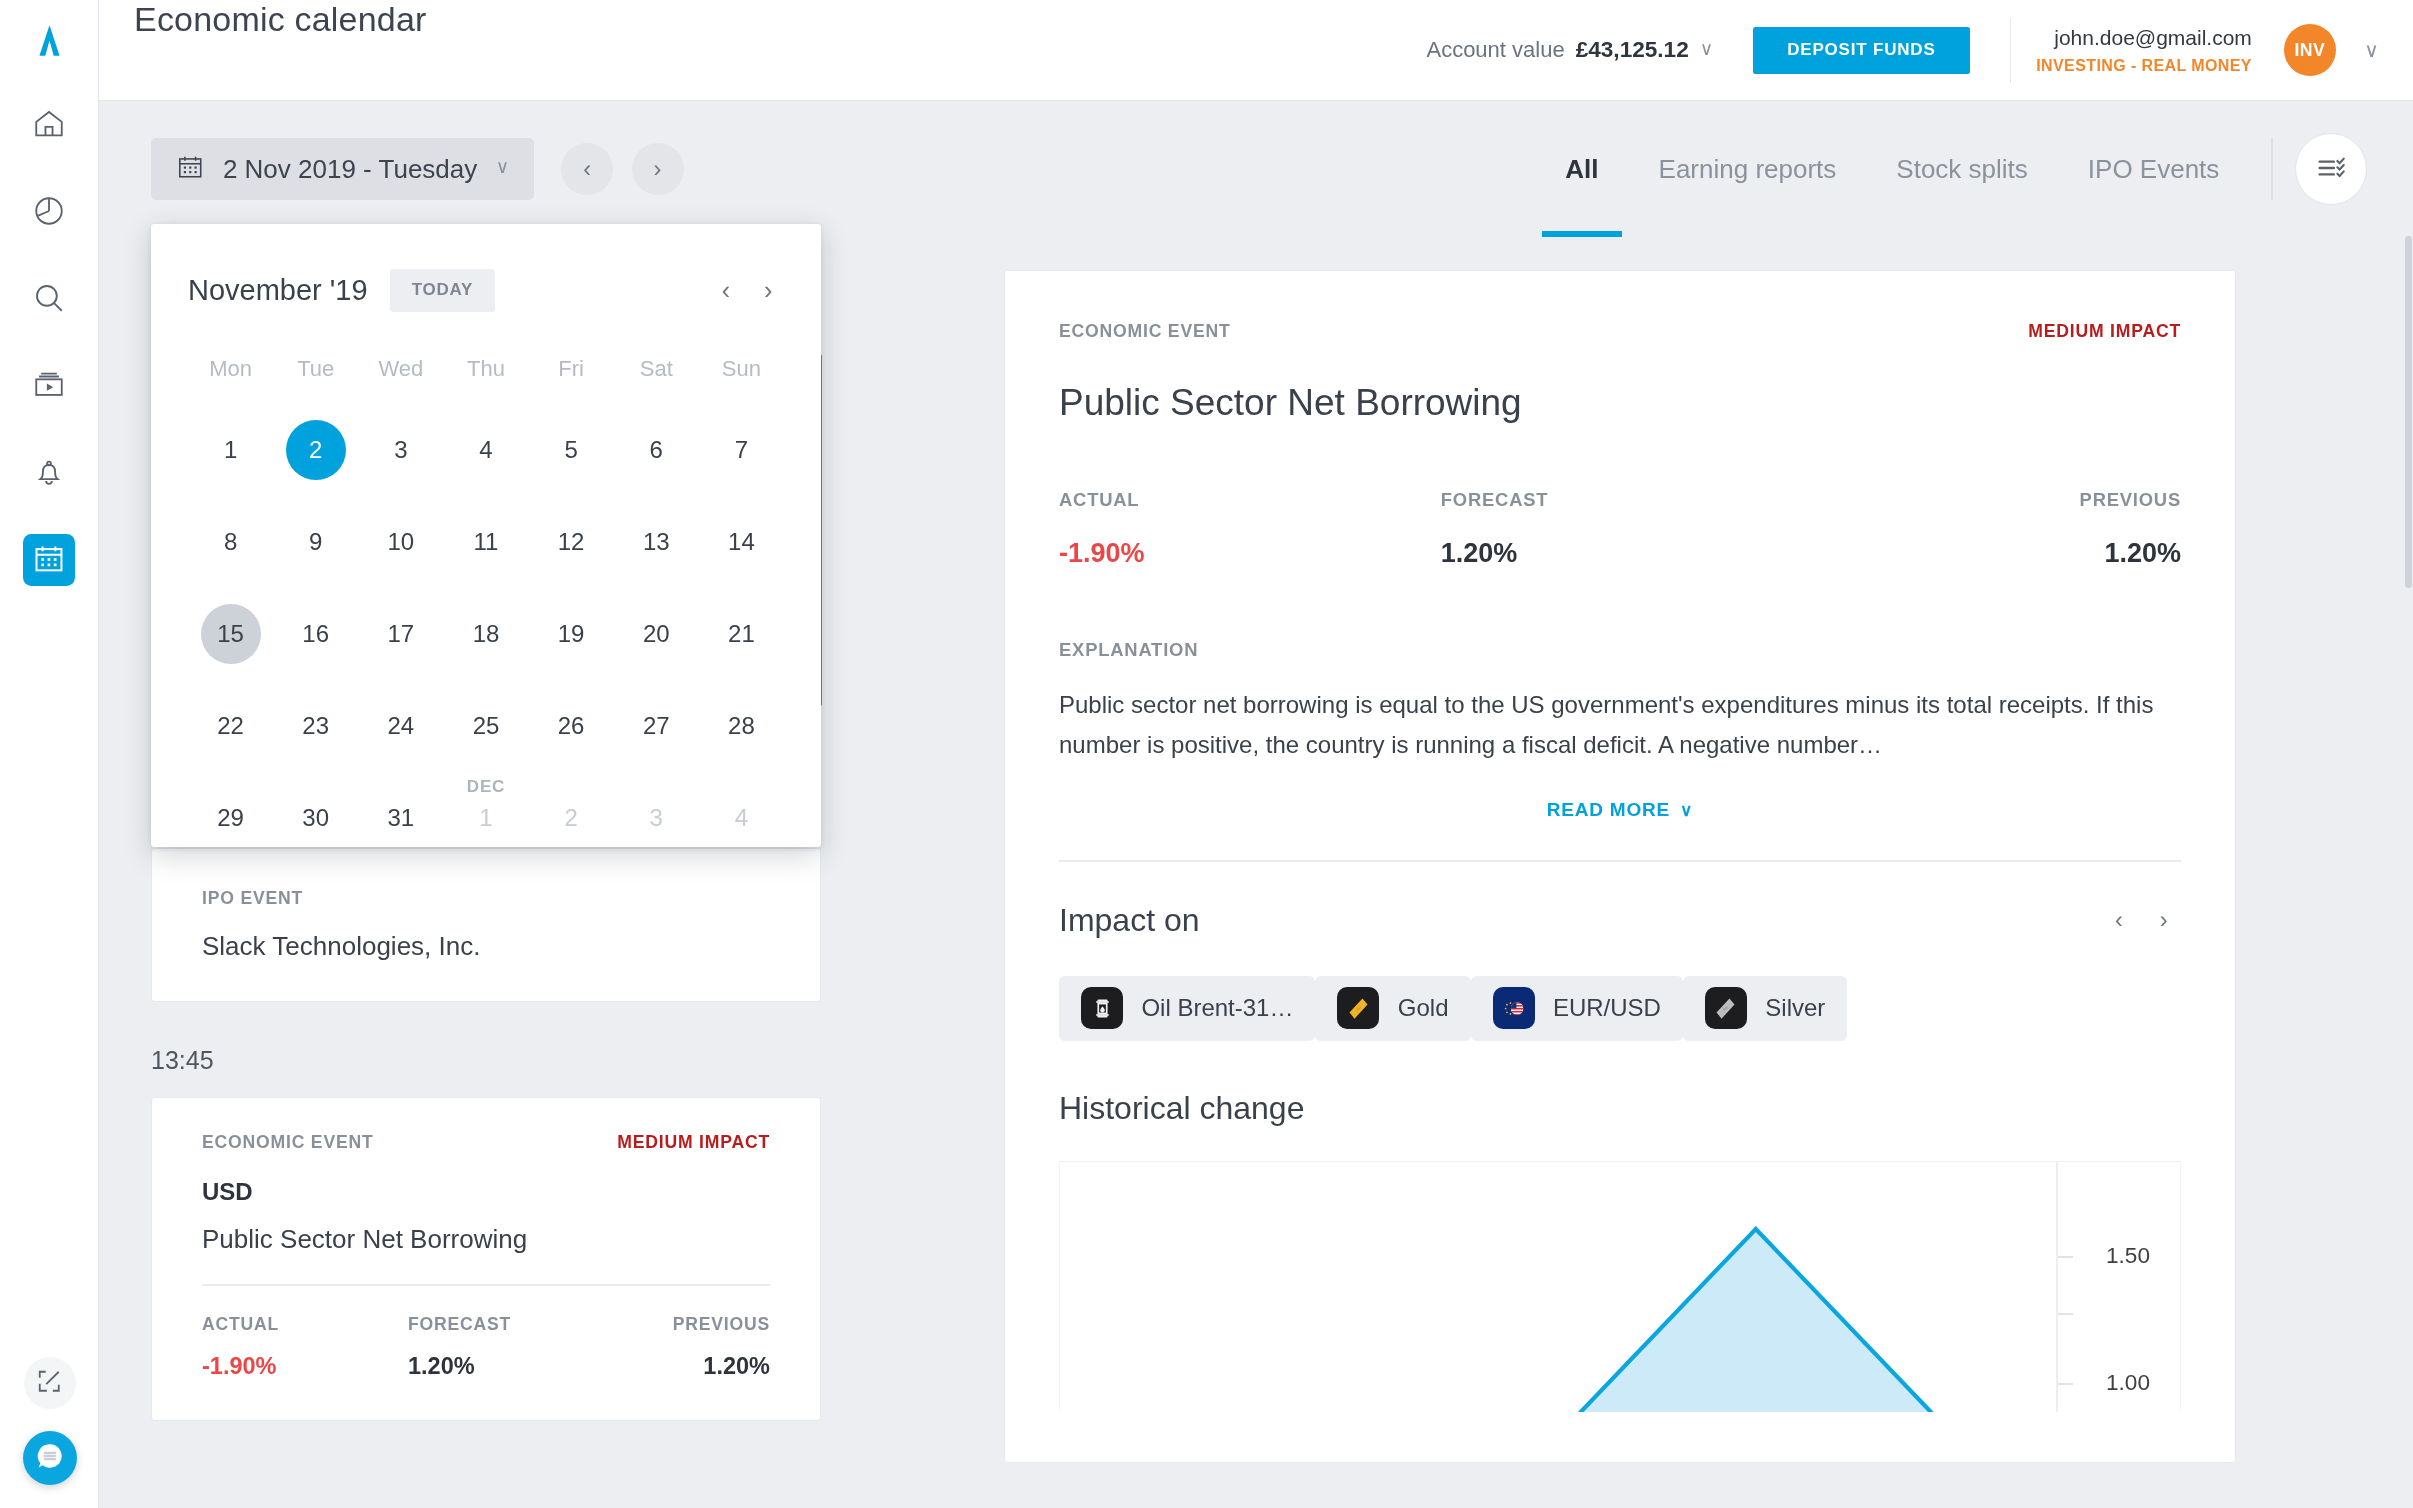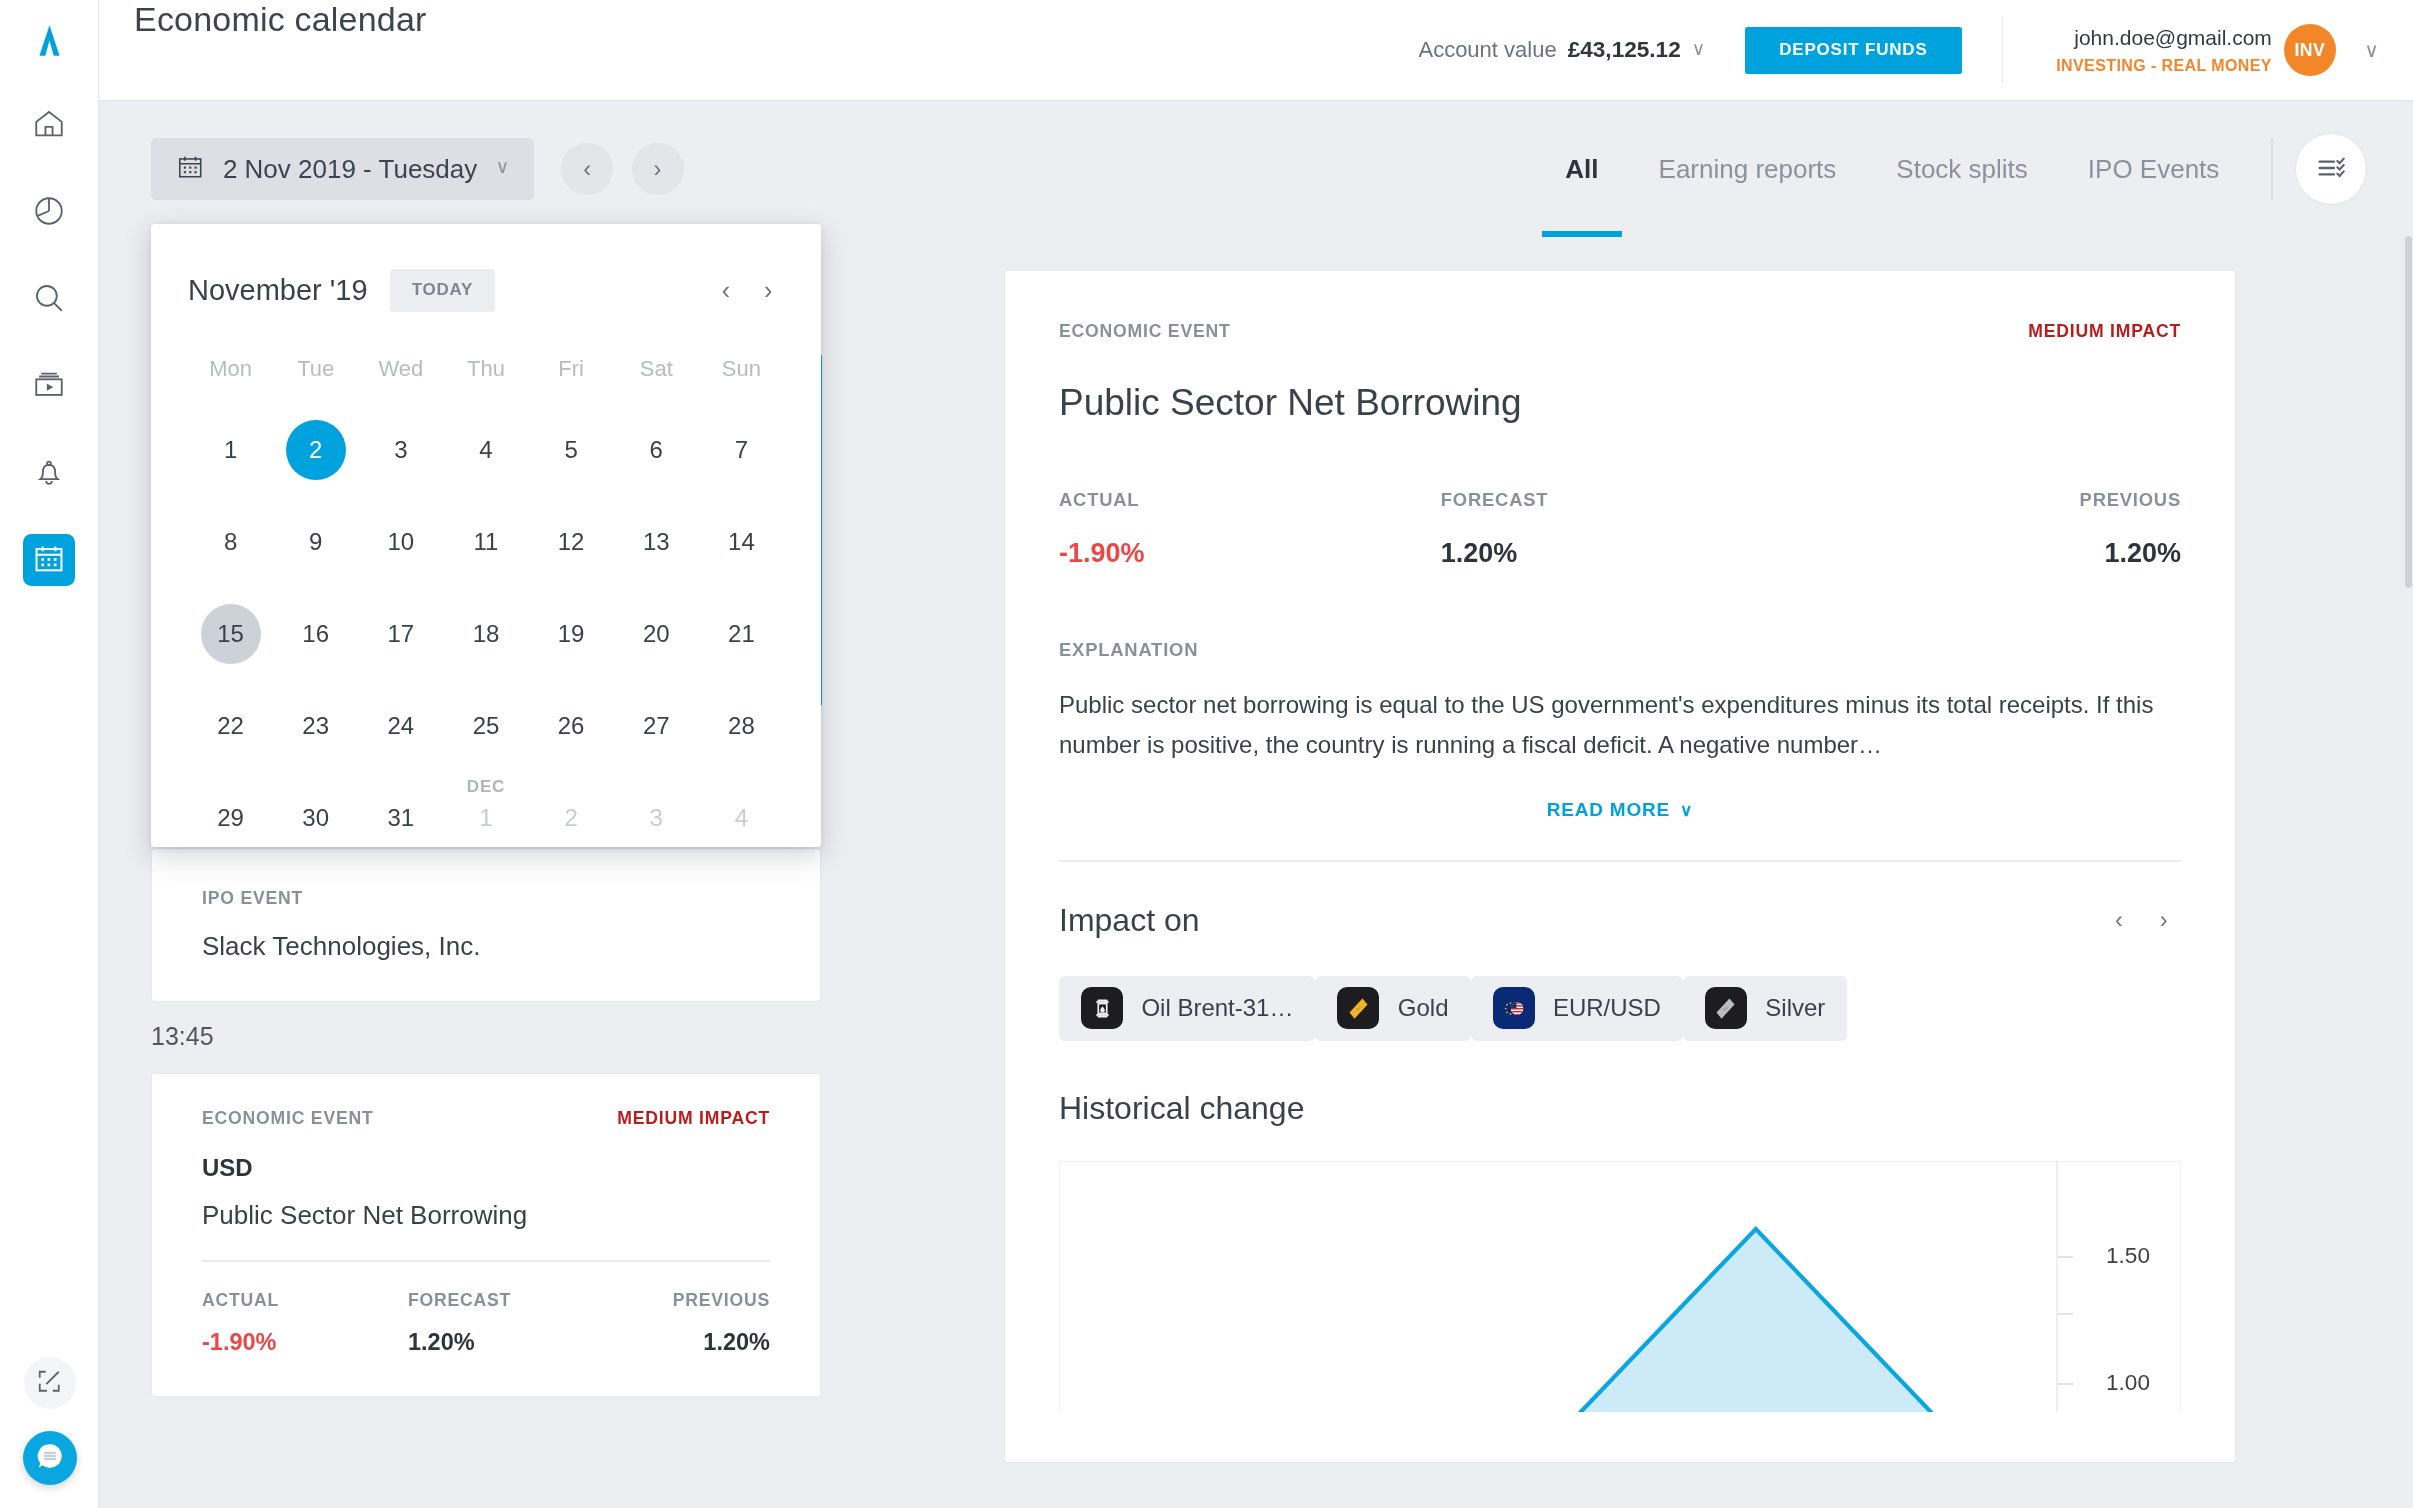--- a/index.html
+++ b/index.html
@@ -70,21 +70,21 @@
   .deposit {
     margin-left: 40px;
     background: #00a2dd; color: #fff;
     border: none; border-radius: 2.5px;
     font-size: 17px; font-weight: 700; letter-spacing: 0.8px;
     font-family: inherit;
     padding: 0 34px; height: 47px; cursor: pointer;
   }
   .hdr-sep { width: 1.7px; height: 65px; background: #e6e8eb; margin-left: 40px; }
   .user-block {
-    margin-left: 53px; display: flex; align-items: center; gap: 12px; cursor: pointer;
+    margin-left: 25px; display: flex; align-items: center; gap: 32px; cursor: pointer;
   }
   .user-text { text-align: right; line-height: 1.45; }
   .user-email { font-size: 21px; color: #34393f; }
   .user-mode { font-size: 16px; color: #f4862a; font-weight: 700; letter-spacing: 0.4px; }
   .avatar {
     width: 52px; height: 52px; border-radius: 50%;
     background: #f4862a; color: #fff;
     display: flex; align-items: center; justify-content: center;
     font-size: 17.6px; font-weight: 700; letter-spacing: 0.5px;
   }
@@ -188,21 +188,21 @@
   .daynum.today { background: #cdd1d8; color: #3b414b; }
   .daynum.muted { color: #c7ccd4; }
   .month-mark {
     position: absolute; top: 5px; left: 0; right: 0; text-align: center;
     font-size: 17px; letter-spacing: 0.8px; color: #aeb4bd; font-weight: 700;
   }
 
   
   .ipo-card { margin-top: 612px; padding: 39px 50px; height: 154px; }
   .ipo-name { font-size: 26px; color: #3b414b; margin-top: 22px; }
-  .time-row { font-size: 25px; color: #50565f; margin: 20px 0 22px 0; }
+  .time-row { font-size: 25px; color: #50565f; margin: 44px 0 22px 0; }
   .ev-card { padding: 34px 50px 40px 50px; }
   .ev-top { display: flex; justify-content: space-between; align-items: center; }
   .ev-ccy { font-size: 24px; color: #2f343c; font-weight: 700; margin-top: 25px; }
   .ev-title { font-size: 26px; color: #3b414b; margin-top: 18.4px; }
   .ev-div { height: 1.7px; background: #e9ebee; margin: 28.5px 0 28.5px 0; }
   .ev-stats { display: flex; }
   .ev-stat { flex: 1; }
   .ev-stat:nth-child(2) { text-align: left; padding-left: 25px;}
   .ev-stat:nth-child(3) { text-align: right; }
   .ev-stat .k { font-size: 17.6px; letter-spacing: 0.8px; color: #8a9099; font-weight: 700; }

